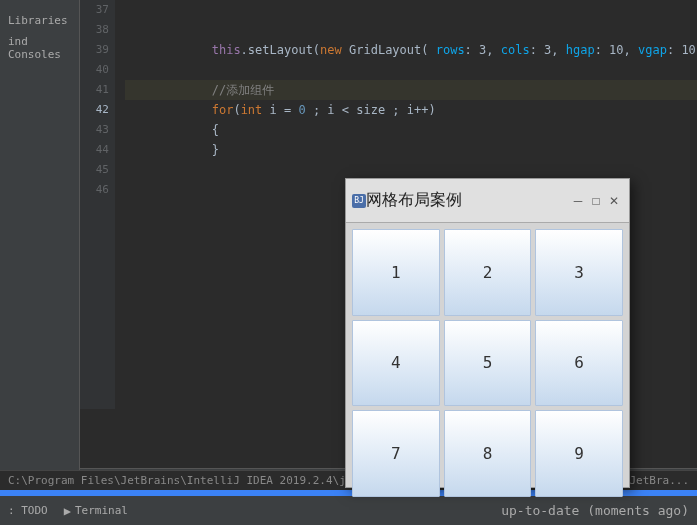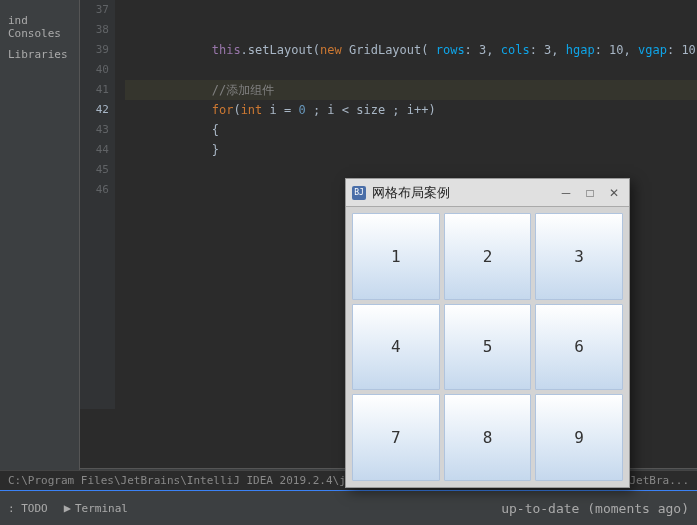--- a/index.html
+++ b/index.html
@@ -115,21 +115,21 @@
     }
 
     
     .bottom-bar {
       position: absolute;
       bottom: 0;
       left: 0;
       width: 697px;
       height: 35px;
       background: #3c3f41;
-      border-top: 1px solid #3b82f6;
+      border-top: 6px solid #3b82f6;
       display: flex;
       align-items: center;
       padding: 0 8px;
       gap: 16px;
     }
 
     .bottom-tab {
       font-size: 11px;
       color: #aaa;
       display: flex;
@@ -167,45 +167,44 @@
       left: 345px;
       width: 285px;
       height: 310px;
       background: #d4d4d4;
       border: 1px solid #999;
       box-shadow: 4px 4px 12px rgba(0,0,0,0.5);
       z-index: 10;
     }
 
     .float-titlebar {
-      height: 28px;
+      height: 44px;
       background: #e0e0e0;
       border-bottom: 1px solid #aaa;
       display: flex;
       align-items: center;
       padding: 0 6px;
-      gap: 6px;
     }
 
     .float-icon {
       width: 14px;
       height: 14px;
       background: #4a6ea8;
       border-radius: 2px;
       display: flex;
       align-items: center;
       justify-content: center;
       font-size: 8px;
       color: white;
       flex-shrink: 0;
     }
 
     .float-title {
       flex: 1;
-      font-size: 13px;
+      font-size: 16px;
       color: #222;
       font-family: Liberation Mono, monospace;
     }
 
     .float-btn {
       width: 18px;
       height: 18px;
       display: flex;
       align-items: center;
       justify-content: center;
@@ -247,22 +246,22 @@
       background: rgba(255, 255, 100, 0.05);
     }
   </style>
 </head>
 <body>
 
 <div class="ide-bg">
 
   <div class="left-sidebar">
     <div style="height:10px;"></div>
+    <div class="sidebar-item">Libraries</div>
     <div class="sidebar-item">ind Consoles</div>
-    <div class="sidebar-item">Libraries</div>
   </div>
 
   <div class="code-area">
 
     <div class="line-numbers">
       <div class="line-num">37</div>
       <div class="line-num">38</div>
       <div class="line-num">39</div>
       <div class="line-num">40</div>
       <div class="line-num">41</div>

